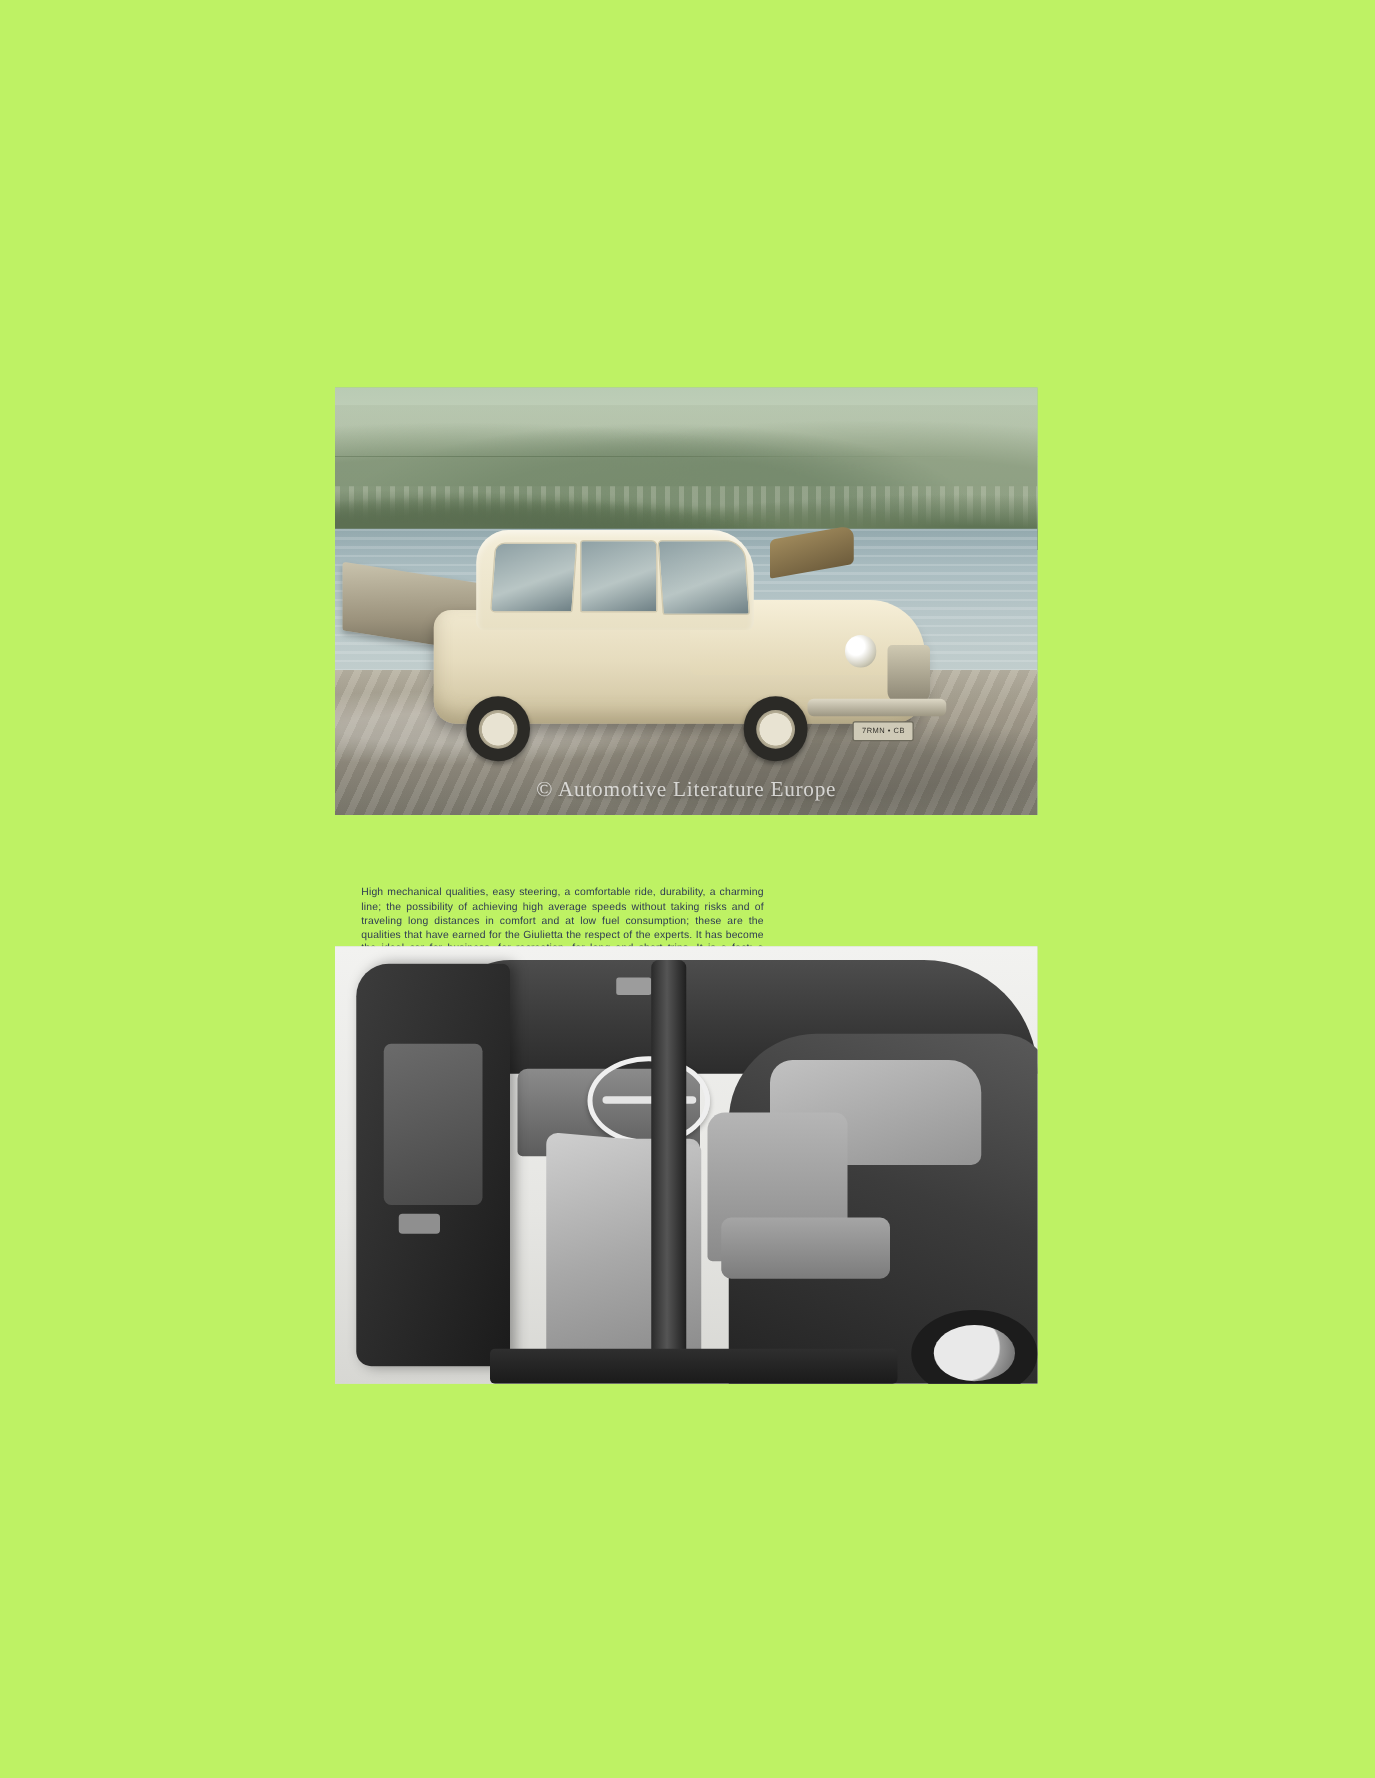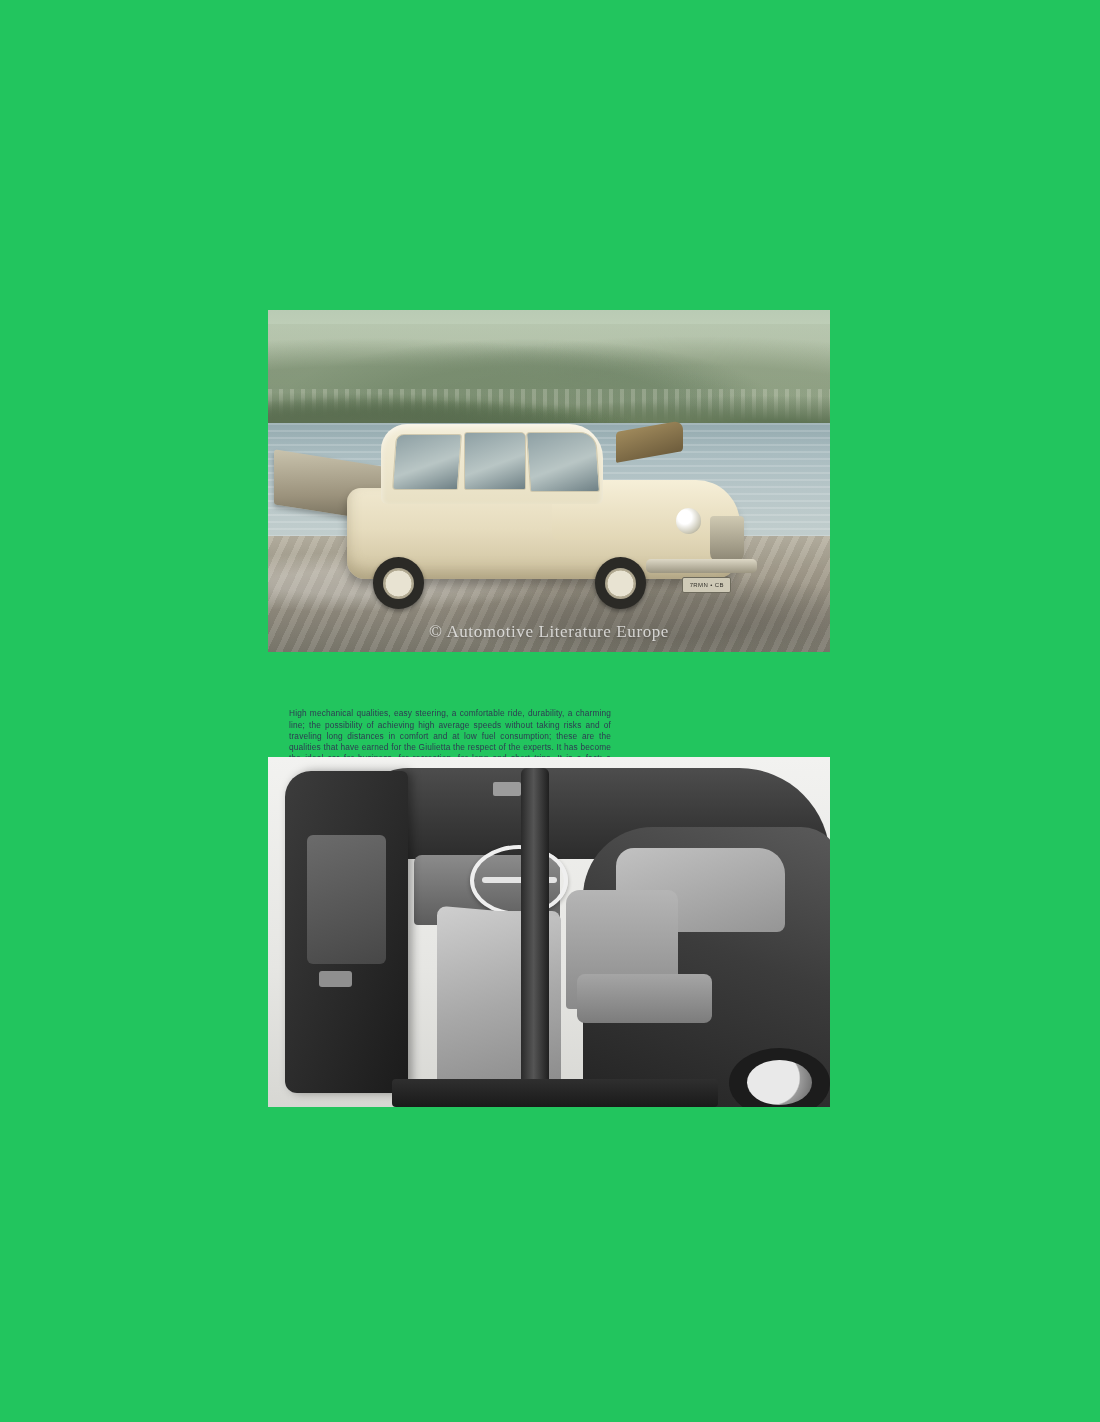--- a/index.html
+++ b/index.html
@@ -11,21 +11,21 @@
     width: 1100px;
     height: 1422px;
     position: relative;
     font-family: "Liberation Sans", sans-serif;
     overflow: hidden;
   }
 
   .page {
     position: absolute;
     inset: 0;
-    background: #22c55e;
+    background: #bef264;
   }
 
   
   .photo-top {
     position: absolute;
     left: 268px;
     top: 310px;
     width: 562px;
     height: 342px;
     overflow: hidden;

